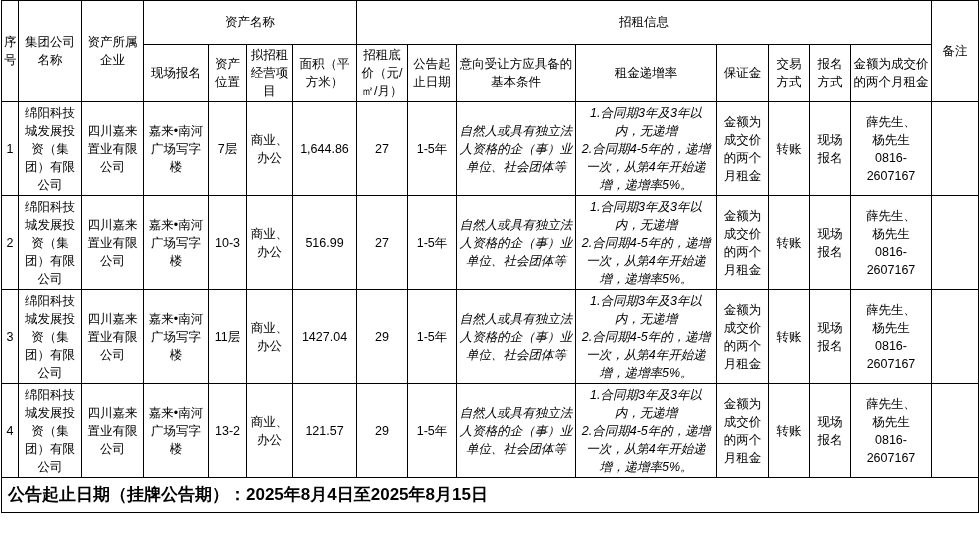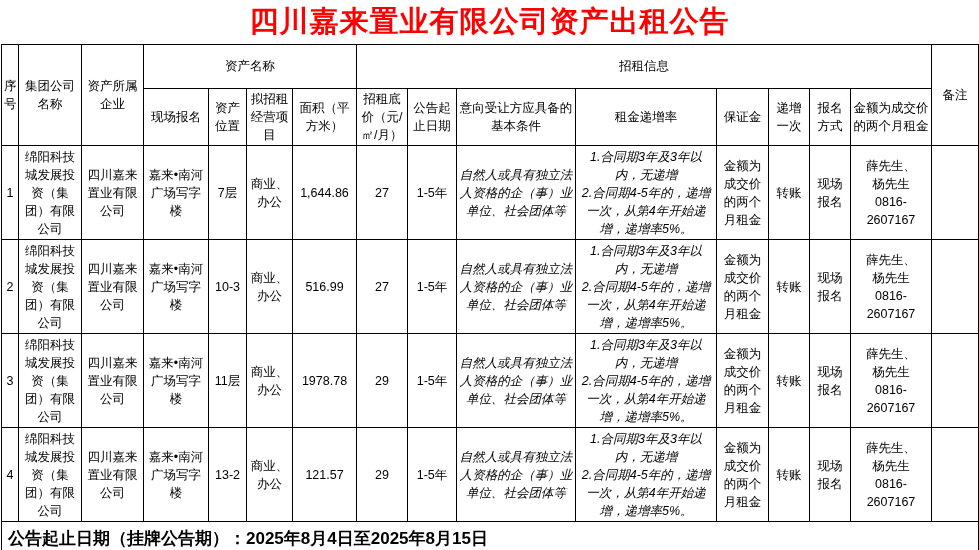--- a/index.html
+++ b/index.html
@@ -51,23 +51,20 @@
     font-weight: bold;
     padding-left: 6px;
     word-break: keep-all;
   }
 </style>
 </head>
 <body>
 
 <div class="page">
 
-  <div class="title-bar">
-    <h1>四川嘉来置业有限公司资产出租公告</h1>
-  </div>
 
   <table class="announcement">
     <colgroup>
       <col style="width:17px">
         <col style="width:63px">
         <col style="width:62px">
       <col style="width:65px">
         <col style="width:38px">
         <col style="width:46px">
       <col style="width:64px">
@@ -93,21 +90,21 @@
       <tr class="h2">
         <th>现场报名</th>
         <th>资产位置</th>
         <th>拟招租经营项目</th>
         <th>面积（平方米）</th>
         <th>招租底价（元/㎡/月）</th>
         <th>公告起止日期</th>
         <th>意向受让方应具备的基本条件</th>
         <th>租金递增率</th>
         <th>保证金</th>
-        <th>递增一次</th>
+        <th>交易方式</th>
         <th>报名方式</th>
         <th>金额为成交价的两个月租金</th>
       </tr>
     </thead>
     <tbody>
       <tr class="data-row">
         <td>1</td>
         <td>绵阳科技城发展投资（集团）有限公司</td>
         <td>四川嘉来置业有限公司</td>
         <td>嘉来•南河广场写字楼</td>
@@ -150,21 +147,21 @@
 2607167</td>
         <td></td>
       </tr>
       <tr class="data-row">
         <td>3</td>
         <td>绵阳科技城发展投资（集团）有限公司</td>
         <td>四川嘉来置业有限公司</td>
         <td>嘉来•南河广场写字楼</td>
         <td>11层</td>
         <td>商业、办公</td>
-        <td>1978.78</td>
+        <td>1427.04</td>
         <td>29</td>
         <td>1-5年</td>
         <td class="left">自然人或具有独立法人资格的企（事）业单位、社会团体等</td>
         <td class="left pre">1.合同期3年及3年以内，无递增
 2.合同期4-5年的，递增一次，从第4年开始递增，递增率5%。</td>
         <td>金额为成交价的两个月租金</td>
         <td>转账</td>
         <td>现场报名</td>
         <td class="pre">薛先生、
 杨先生

